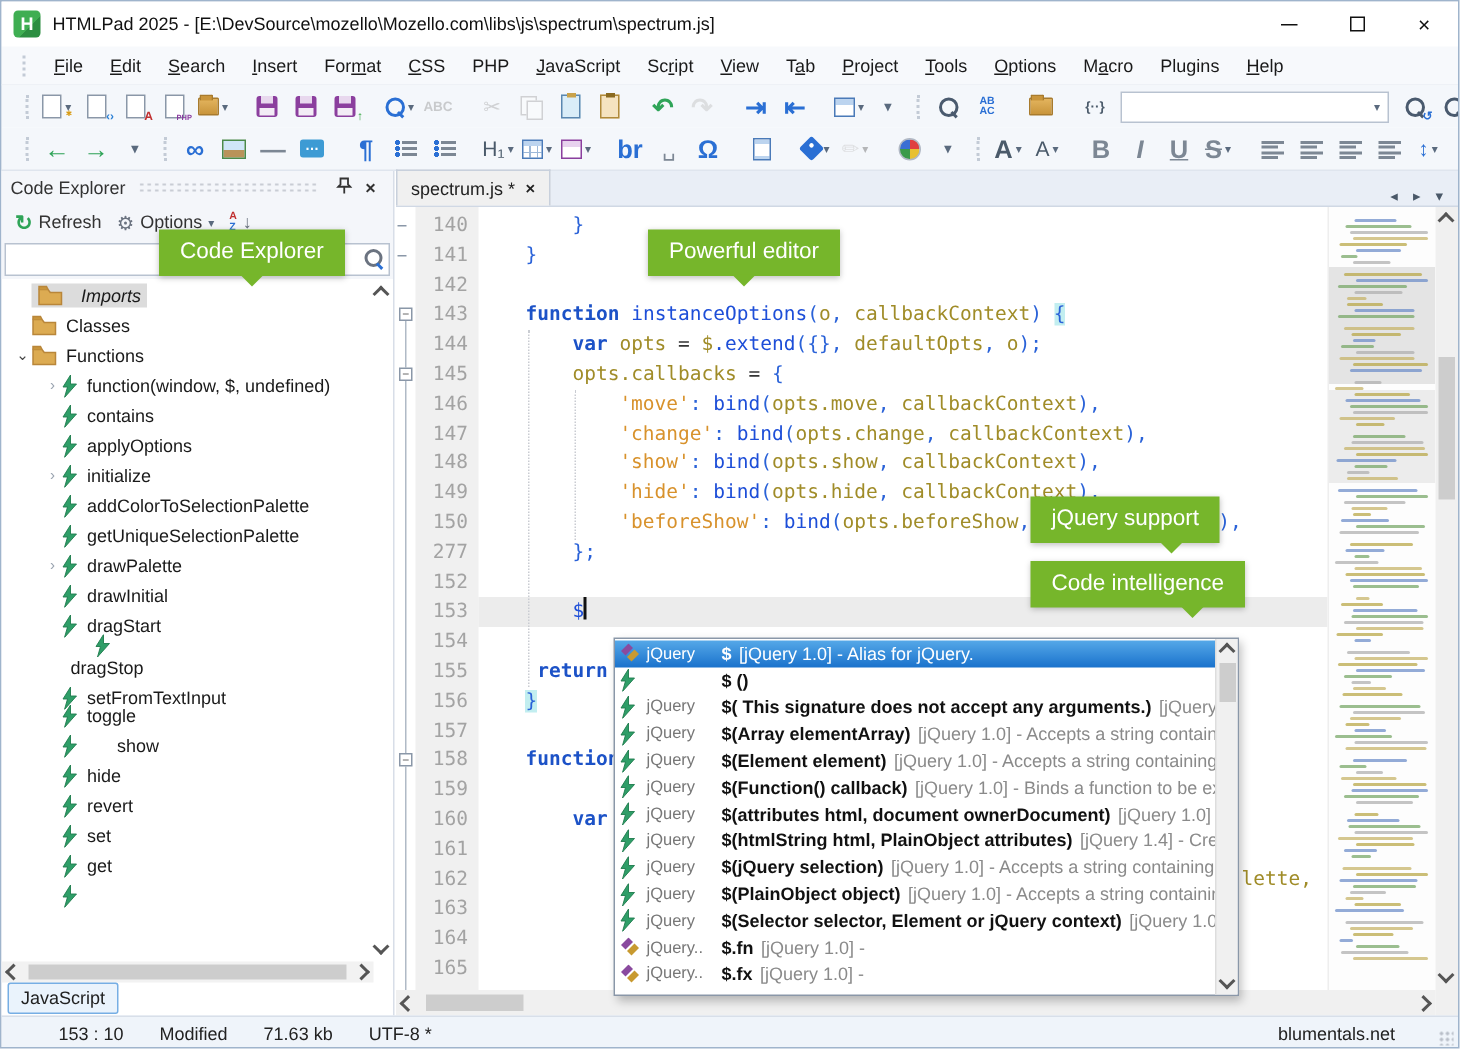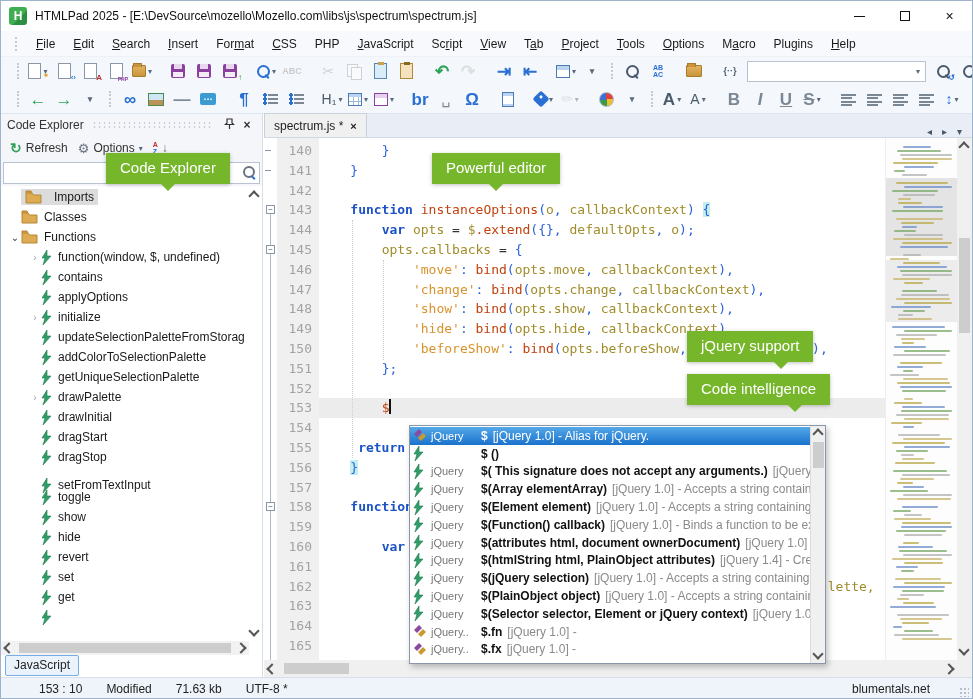--- a/index.html
+++ b/index.html
@@ -99,21 +99,21 @@
   .gear-g { color:#6b7380; font-size:13px; line-height:1; }
   .ddc { font-size:8px; color:#5a6a7e; }
   .panel-search { height:26px; padding:2px 2px; background:#f4f6fa; }
   .search-box { width:100%; height:100%; background:#fff; border:1px solid #b8c2d0; display:flex; align-items:center; }
   .search-box input { flex:1; border:none; outline:none; font-size:12px; padding:0 5px; }
   .sb-mag { width:18px; position:relative; height:16px; }
   .sb-mag::before { content:""; position:absolute; left:2px; top:1px; width:8px; height:8px; border:2px solid #6b7380; border-radius:50%; }
   .sb-mag::after { content:""; position:absolute; left:11px; top:10px; width:5px; height:2px; background:#2a6fd4; transform:rotate(45deg); transform-origin:0 0; }
   .tree { position:absolute; left:0; top:73px; right:14px; bottom:36px; overflow:hidden; }
   .tree-row { height:20px; display:flex; align-items:center; white-space:nowrap; font-size:12px; color:#1a1a1a; }
-  .tree-row .sel { background:#dcdcdc; padding:1px 4px; display:flex; align-items:center; gap:6px; }
+  .tree-row .sel { background:#dcdcdc; padding:1px 4px; display:flex; align-items:center; gap:6px;font-style:italic; }
   .chev-r { color:#9aa4b0; font-size:10px; width:12px; text-align:center; }
   .chev-d { color:#444; font-size:10px; width:12px; text-align:center; }
   .tree svg { flex:0 0 auto; }
   .tlabel { margin-left:6px; }
   .tree-scroll-up { position:absolute; right:2px; top:76px; color:#6b7380; font-size:10px; }
   .panel-hscroll { position:absolute; left:0; bottom:22px; width:248px; height:14px; background:#f2f2f2; display:flex; align-items:center; }
   .panel-hscroll .thumb { height:10px; background:#cdcdcd; flex:1; margin:0 2px; }
   .lang-btn { position:absolute; left:4px; bottom:1px; padding:2px 8px 3px; background:#eaf3fc; border:1px solid #76aee4; color:#222; font-size:12px; border-radius:2px; }
 
   
@@ -133,21 +133,21 @@
   .fold-tick { position:absolute; left:1px; top:9px; width:6px; height:1px; background:#8a97a8; }
   .fold-vline { position:absolute; left:6px; width:1px; background:#b0bac6; z-index:1; }
   .code-lines { position:absolute; left:55px; top:0; right:72px; height:100%; padding-top:3px; }
   .cline { height:19.8px; line-height:19.8px; font:13px/19.8px "DejaVu Sans Mono", monospace; white-space:pre; overflow:hidden; }
   .cline.current { background:#ececec; }
   .c-pl { color:#333; }
   .c-kw { color:#1c52c7; font-weight:bold; }
   .c-id { color:#a08c28; }
   .c-pu { color:#2a62d8; }
   .c-st { color:#d8922c; }
-  .c-fn { color:#c2410c; }
+  .c-fn { color:#1d4ed8; }
   .c-hl { color:#2a62d8; background:#c2eef0; }
   .caret-i { display:inline-block; width:2px; height:15px; background:#111; vertical-align:-2px; }
   .iguide { position:absolute; border-left:1px dotted #c9ccd2; width:0; }
   .minimap { position:absolute; top:0; right:0; width:72px; height:100%; background:#fdfdfd; border-left:1px solid #eee; overflow:hidden; }
   .mm-band { position:absolute; left:0; width:100%; background:#e4e4e4; }
   .mm-bar { position:absolute; height:2px; border-radius:1px; }
   .vscroll { position:absolute; right:0; top:24px; width:15px; bottom:17px; background:#f0f0f0; }
   .vthumb { position:absolute; left:2px; width:11px; background:#cdcdcd; }
   .chevron { position:absolute; width:8px; height:8px; }
   .chev-up { border-left:2px solid #555; border-top:2px solid #555; transform:rotate(45deg); }
@@ -576,32 +576,20 @@
         </div>
         <div class="tree-row">
           <span style="width: 28px; flex: 0 0 auto;"></span>
           <span class="chev-r"></span>
           <span style="display: flex; align-items: center;">
             <span style="display: inline-flex;">
               <svg width="11" height="15" viewBox="0 0 11 15">
                 <path d="M6 0L1 8h3l-2 7 8-9H6z" fill="#2f9e68" stroke="#1d7a4c" stroke-width="0.6"></path>
               </svg>
             </span>
-            <span class="tlabel">updateSelectionPaletteFromStorag</span>
-          </span>
-        </div>
-        <div class="tree-row">
-          <span style="width: 28px; flex: 0 0 auto;"></span>
-          <span class="chev-r"></span>
-          <span style="display: flex; align-items: center;">
-            <span style="display: inline-flex;">
-              <svg width="11" height="15" viewBox="0 0 11 15">
-                <path d="M6 0L1 8h3l-2 7 8-9H6z" fill="#2f9e68" stroke="#1d7a4c" stroke-width="0.6"></path>
-              </svg>
-            </span>
             <span class="tlabel">addColorToSelectionPalette</span>
           </span>
         </div>
         <div class="tree-row">
           <span style="width: 28px; flex: 0 0 auto;"></span>
           <span class="chev-r"></span>
           <span style="display: flex; align-items: center;">
             <span style="display: inline-flex;">
               <svg width="11" height="15" viewBox="0 0 11 15">
                 <path d="M6 0L1 8h3l-2 7 8-9H6z" fill="#2f9e68" stroke="#1d7a4c" stroke-width="0.6"></path>
@@ -642,21 +630,21 @@
               <svg width="11" height="15" viewBox="0 0 11 15">
                 <path d="M6 0L1 8h3l-2 7 8-9H6z" fill="#2f9e68" stroke="#1d7a4c" stroke-width="0.6"></path>
               </svg>
             </span>
             <span class="tlabel">dragStart</span>
           </span>
         </div>
         <div class="tree-row">
           <span style="width: 28px; flex: 0 0 auto;"></span>
           <span class="chev-r"></span>
-          <span style="display: flex; align-items: center;">
+          <span style="display: flex; align-items: center; flex-direction: column;">
             <span style="display: inline-flex;">
               <svg width="11" height="15" viewBox="0 0 11 15">
                 <path d="M6 0L1 8h3l-2 7 8-9H6z" fill="#2f9e68" stroke="#1d7a4c" stroke-width="0.6"></path>
               </svg>
             </span>
             <span class="tlabel">dragStop</span>
           </span>
         </div>
         <div class="tree-row">
           <span style="width: 28px; flex: 0 0 auto;"></span>
@@ -678,21 +666,21 @@
               <svg width="11" height="15" viewBox="0 0 11 15">
                 <path d="M6 0L1 8h3l-2 7 8-9H6z" fill="#2f9e68" stroke="#1d7a4c" stroke-width="0.6"></path>
               </svg>
             </span>
             <span class="tlabel">toggle</span>
           </span>
         </div>
         <div class="tree-row">
           <span style="width: 28px; flex: 0 0 auto;"></span>
           <span class="chev-r"></span>
-          <span style="display: flex; align-items: center;">
+          <span style="display: flex; align-items: center; gap: 20px;">
             <span style="display: inline-flex;">
               <svg width="11" height="15" viewBox="0 0 11 15">
                 <path d="M6 0L1 8h3l-2 7 8-9H6z" fill="#2f9e68" stroke="#1d7a4c" stroke-width="0.6"></path>
               </svg>
             </span>
             <span class="tlabel">show</span>
           </span>
         </div>
         <div class="tree-row">
           <span style="width: 28px; flex: 0 0 auto;"></span>
@@ -825,21 +813,21 @@
             <div>141</div>
             <div>142</div>
             <div>143</div>
             <div>144</div>
             <div>145</div>
             <div>146</div>
             <div>147</div>
             <div>148</div>
             <div>149</div>
             <div>150</div>
-            <div>151</div>
+            <div>277</div>
             <div>152</div>
             <div>153</div>
             <div>154</div>
             <div>155</div>
             <div>156</div>
             <div>157</div>
             <div>158</div>
             <div>159</div>
             <div>160</div>
             <div>161</div>

